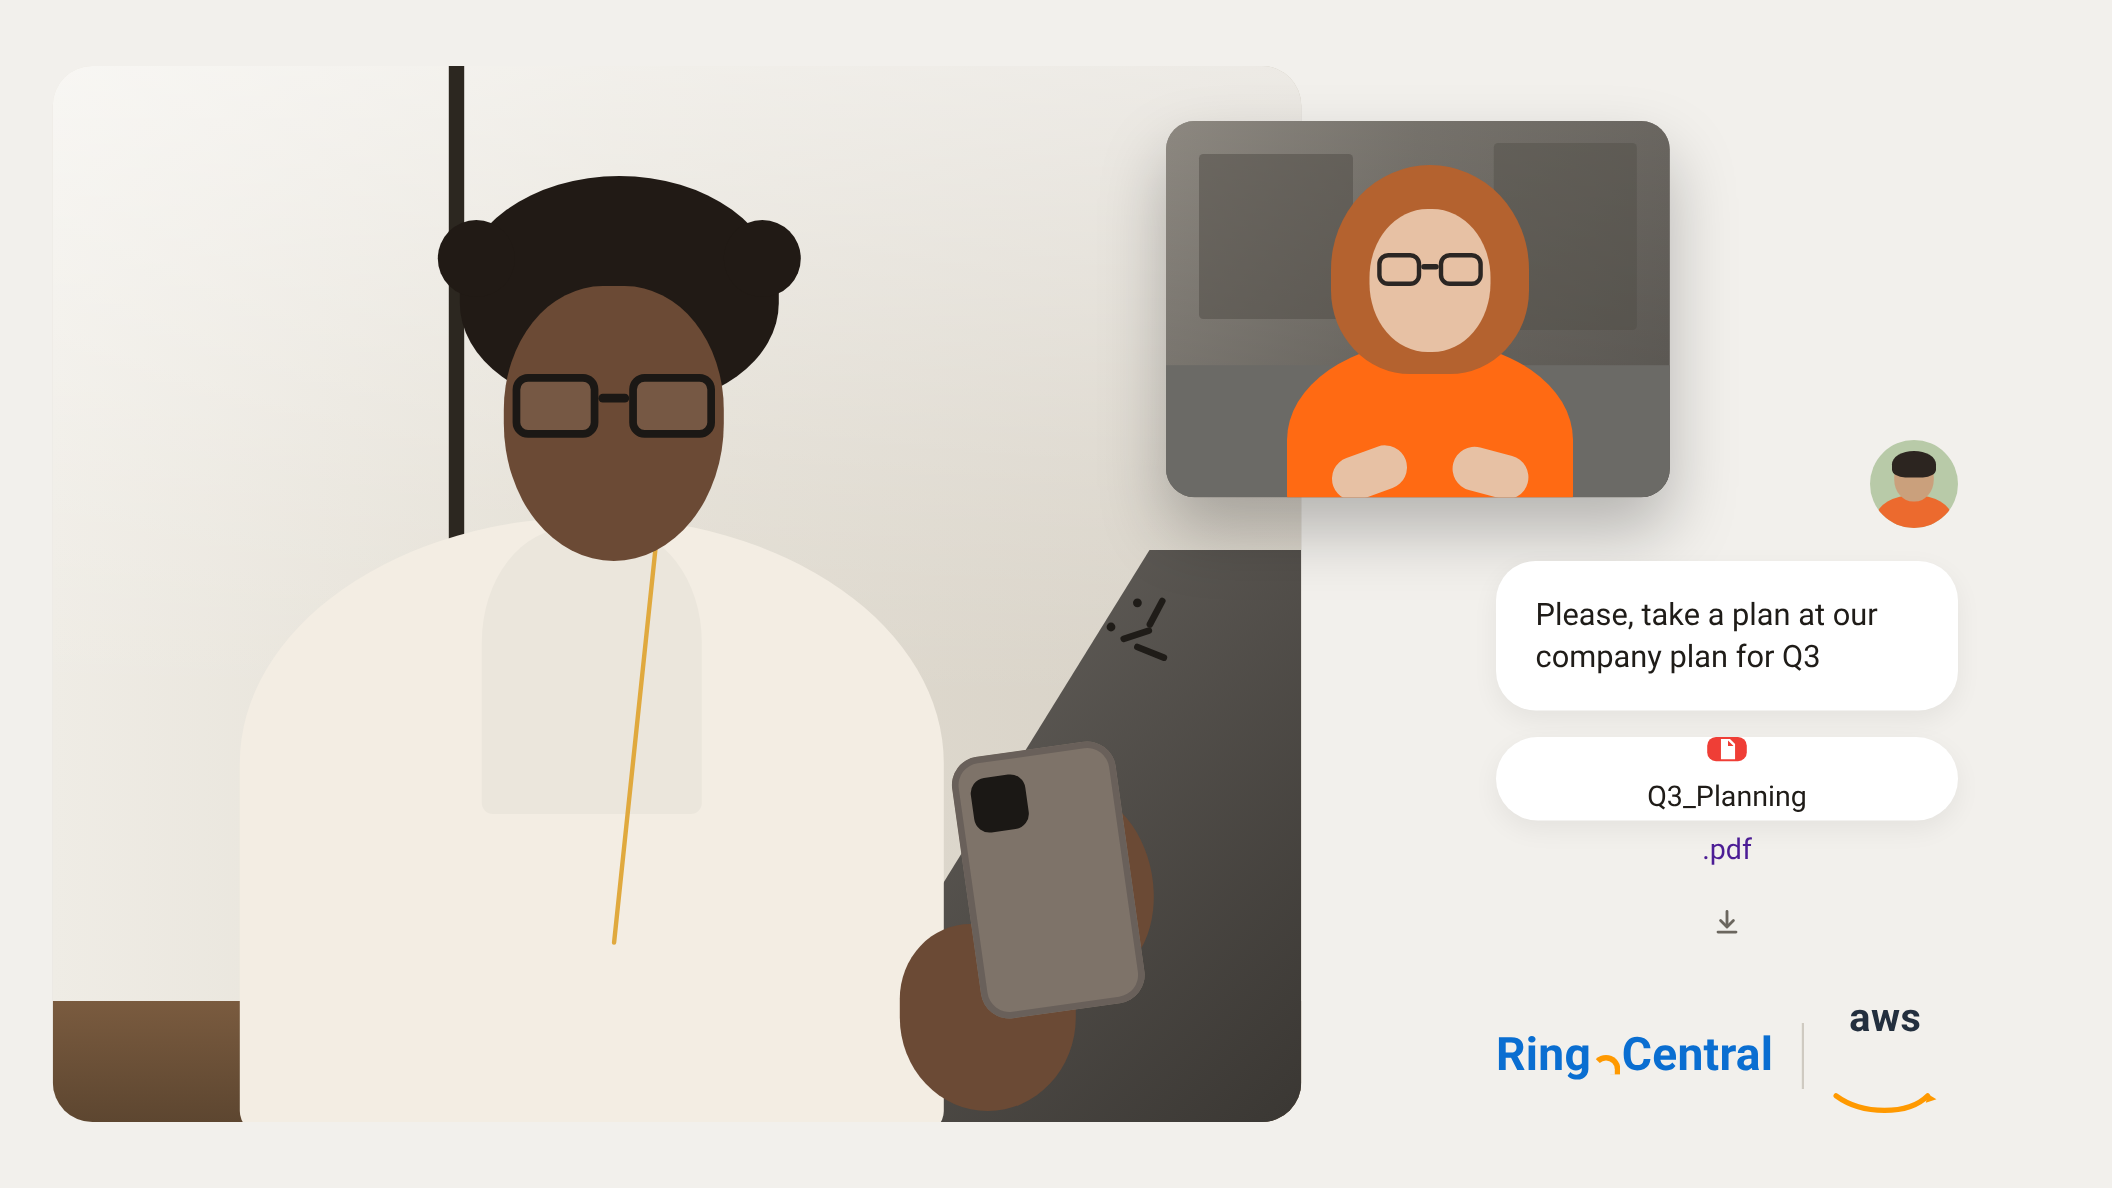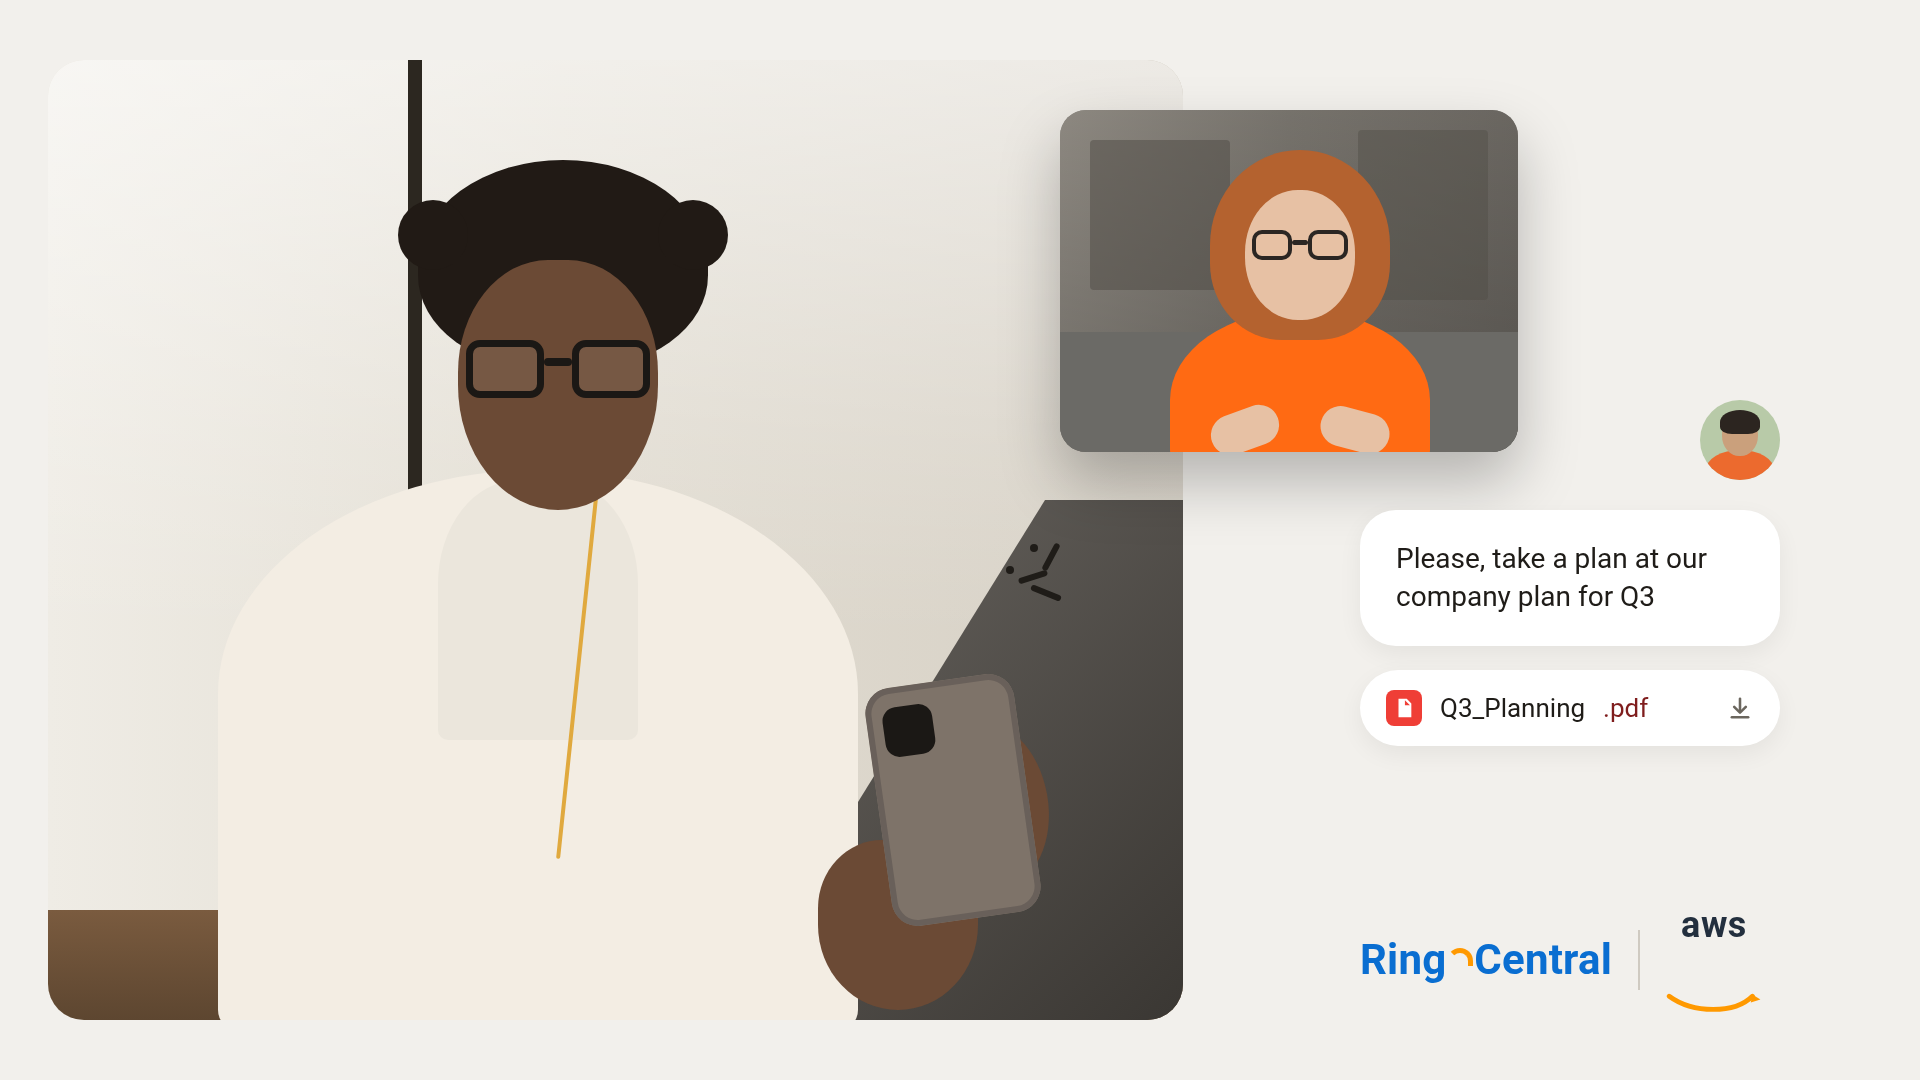--- a/index.html
+++ b/index.html
@@ -160,39 +160,39 @@
     background:#fff; border-radius:36px; padding:30px 36px;
     box-shadow: 0 8px 24px rgba(0,0,0,.06);
     font-size:28px; line-height:1.35; color:#1f1c18;
   }
 
   .file-chip{
     position:absolute; left:0; top:270px; width:420px; height:76px;
     background:#fff; border-radius:999px; padding:0 26px;
     display:flex; align-items:center; gap:18px;
     box-shadow: 0 8px 24px rgba(0,0,0,.06);
-    font-size:26px; color:#1f1c18;
+    font-size:26px; color:#1f1c18;flex-direction:column;
   }
   .file-chip .pdf-badge{
     width:36px; height:36px; border-radius:8px; background:#ef3e36;
     display:flex; align-items:center; justify-content:center;
   }
   .file-chip .name{flex:0 0 auto;}
-  .file-chip .ext{color:#7f1d1d;}
+  .file-chip .ext{color:#4c1d95;}
   .file-chip .spacer{flex:1;}
   .file-chip .dl{width:28px;height:28px;color:#6b665e;}
 
   
   .logos{
     position:absolute; left:1360px; top:920px; width:520px; height:80px;
     display:flex; align-items:center; gap:26px;
   }
   .ringcentral{
     font-size:42px; font-weight:700; letter-spacing:.2px;
-    color:#0a6ed1; display:flex; align-items:center; line-height:1;
+    color:#0a6ed1; display:flex; align-items:flex-end; line-height:1;
   }
   .ringcentral .ring{color:#0a6ed1;}
   .ringcentral .central{color:#0a6ed1;}
   .ringcentral .arc{
     width:26px; height:18px; margin:2px 1px 0 1px;
     border:5px solid #ff9900; border-bottom:none; border-left-color:transparent;
     border-top-left-radius:30px; border-top-right-radius:30px;
     transform:translateY(-4px);
   }
   .sep{width:2px; height:60px; background:#cfcac1;}

